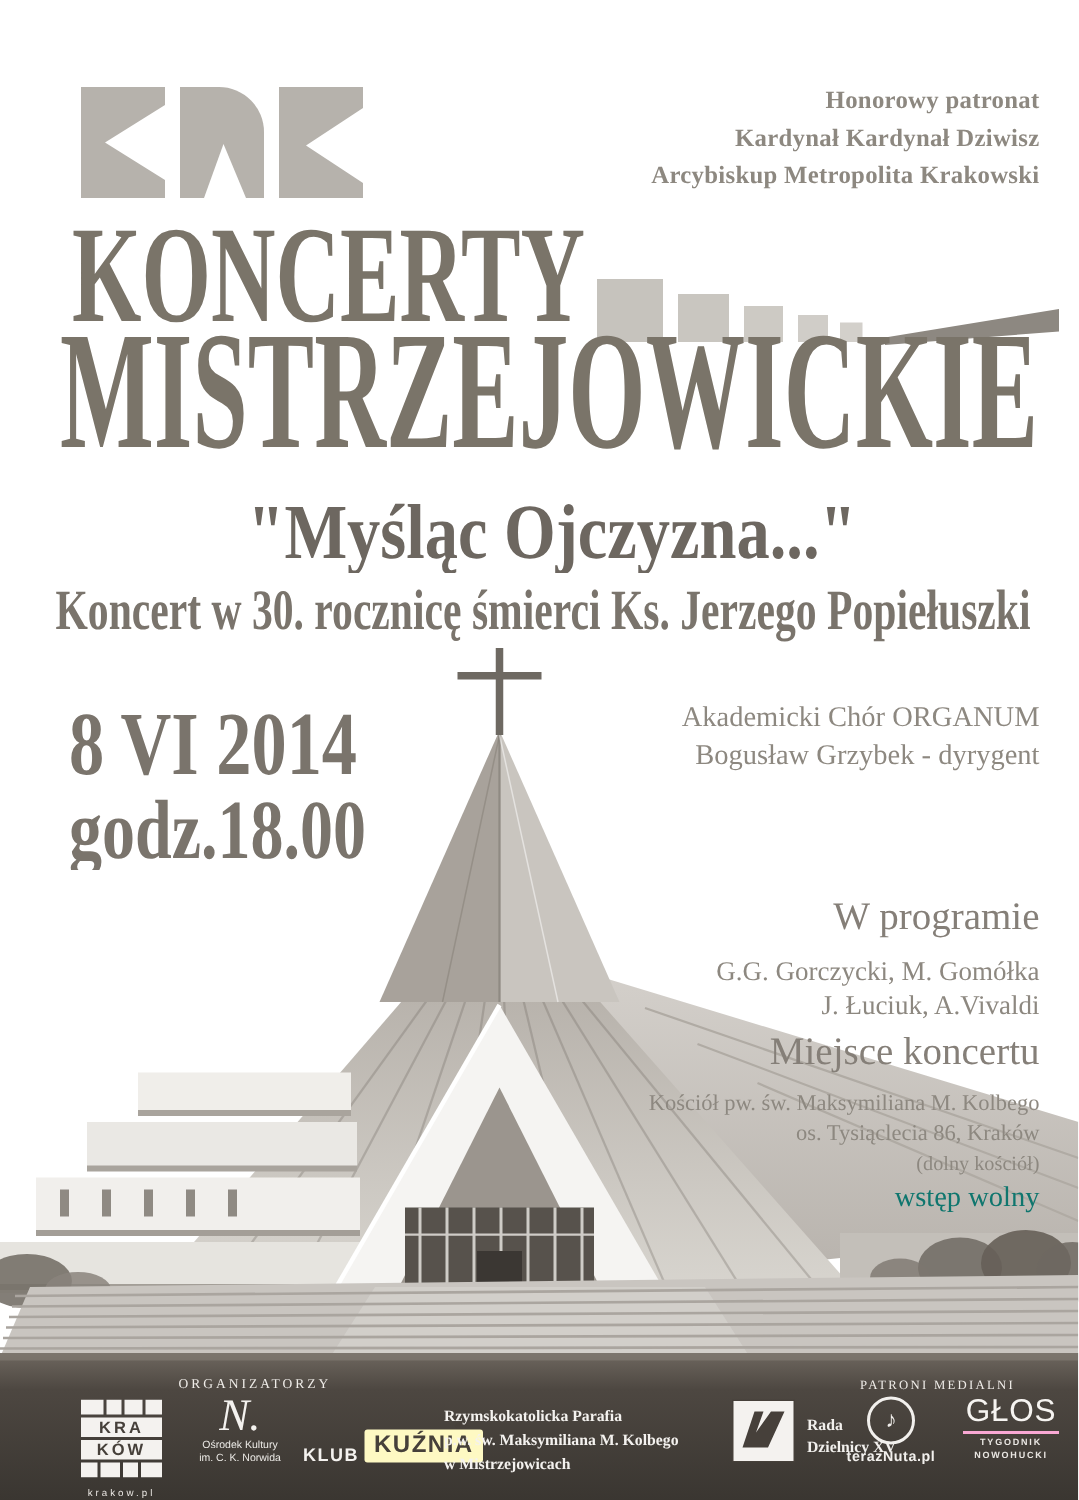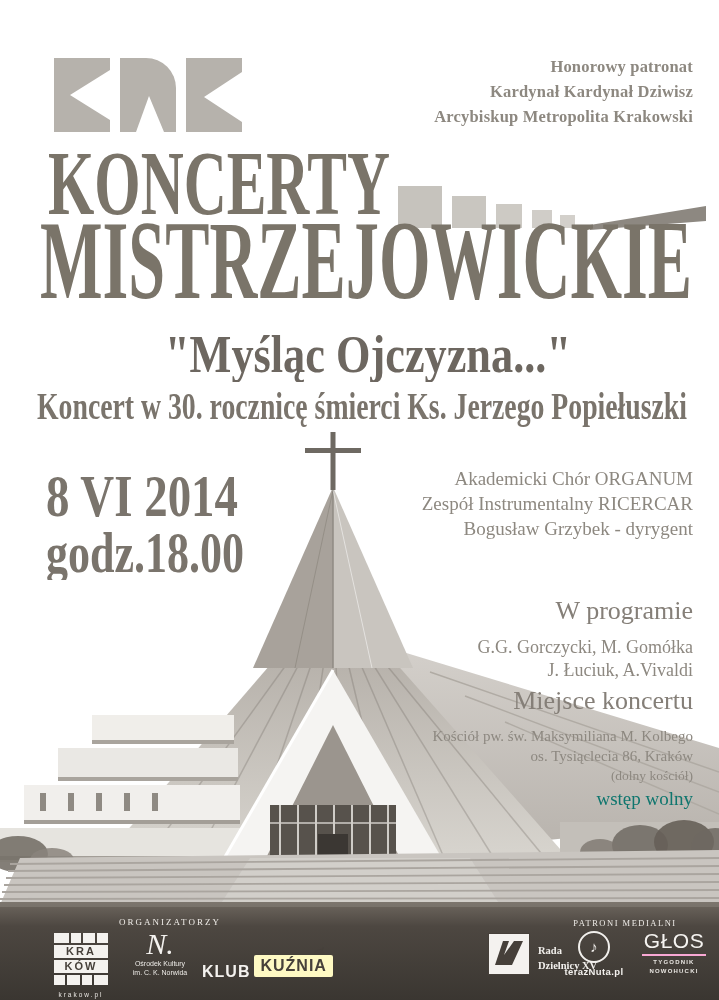--- a/index.html
+++ b/index.html
@@ -39,21 +39,21 @@
     font-size:9px;letter-spacing:2px;color:#efece8;text-align:center;}
   .f-org{left:60px;top:14px;width:220px;}
   .f-pat{left:545px;top:15px;width:160px;letter-spacing:1.5px;font-size:8.5px;}
   .krakow{position:absolute;left:54px;top:30px;width:54px;text-align:center;}
   .krakow .cap{font-size:6.5px;letter-spacing:2px;color:#e8e5e1;margin-top:2px;}
   .norwid{position:absolute;left:120px;top:26px;width:80px;text-align:center;}
   .norwid .mono{font-family:"Liberation Serif",serif;font-style:italic;
     font-size:30px;line-height:30px;color:#f4f2ef;}
   .norwid .nline{font-size:7px;line-height:9px;color:#eceae6;}
   .kuznia{position:absolute;left:202px;top:48px;display:flex;align-items:center;gap:4px;}
-  .kuznia .prefix{font-weight:bold;font-size:16px;letter-spacing:1px;color:#f4f2ef;margin-top:12px;}
+  .kuznia .prefix{font-weight:bold;font-size:12px;letter-spacing:1px;color:#f4f2ef;margin-top:12px;}
   .kuznia .box{position:relative;background:#fef9c3;border-radius:2px;
     padding:2px 6px;font-weight:bold;font-size:16px;letter-spacing:1px;color:#46403a;text-align:right;}
   .kuznia .bird{position:absolute;top:-9px;right:4px;}
   .parafia{position:absolute;left:296px;top:34px;
     font-family:"Liberation Serif",serif;font-weight:bold;
     font-size:10.5px;line-height:16px;color:#f4f2ef;}
   .rada-logo{position:absolute;left:488px;top:30px;}
   .rada-text{position:absolute;left:538px;top:40px;
     font-family:"Liberation Serif",serif;font-weight:bold;
     font-size:10.5px;line-height:15px;color:#f2f0ed;}
@@ -209,21 +209,20 @@
     <text x="362" y="35" text-anchor="middle" font-family="Liberation Serif, serif" font-weight="bold" font-size="38" fill="#7a746c" textLength="650" lengthAdjust="spacingAndGlyphs">Koncert w 30. rocznicę śmierci Ks. Jerzego Popiełuszki</text>
   </svg>
 
   <svg class="date-svg" width="240" height="124" viewBox="0 0 240 124">
     <text x="6" y="60" font-family="Liberation Serif, serif" font-weight="bold" font-size="60" fill="#7a746c" textLength="192" lengthAdjust="spacingAndGlyphs">8 VI 2014</text>
     <text x="6" y="116" font-family="Liberation Serif, serif" font-weight="bold" font-size="56" fill="#7a746c" textLength="198" lengthAdjust="spacingAndGlyphs">godz.18.00</text>
   </svg>
 
   <div class="rcol" style="top:466px">
     <div class="rline">Akademicki Chór ORGANUM</div>
-    <div class="rline">Zespół Instrumentalny RICERCAR</div>
     <div class="rline">Bogusław Grzybek - dyrygent</div>
   </div>
 
   <div class="rcol prog" style="top:596px">
     <div class="rhead">W programie</div>
     <div class="rline">G.G. Gorczycki, M. Gomółka</div>
     <div class="rline">J. Łuciuk, A.Vivaldi</div>
   </div>
 
   <div class="rcol venue" style="top:686px">
@@ -269,20 +268,25 @@
     <div class="kuznia">
       <span class="prefix">KLUB</span>
       <span class="box">
         <svg class="bird" width="16" height="10" viewBox="0 0 16 10">
           <path d="M1,7 C4,2 7,5 11,1 L9,6 C13,6 11,9 7,8 C4,9 2,8 1,7 Z" fill="#46403a"></path>
         </svg>
         <span>KUŹNIA</span>
       </span>
     </div>
 
+    <div class="parafia">
+      <div>Rzymskokatolicka Parafia</div>
+      <div>p.w. św. Maksymiliana M. Kolbego</div>
+      <div>w Mistrzejowicach</div>
+    </div>
 
     <svg class="rada-logo" width="42" height="42" viewBox="0 0 42 42">
       <rect x="0.5" y="0.5" width="41" height="41" fill="#f4f2ef" stroke="#46403a"></rect>
       <path d="M7,32 L15,8 L21,8 L16,22 L26,8 L35,8 L24,32 Z" fill="#46403a"></path>
     </svg>
     <div class="rada-text">
       <div>Rada</div>
       <div>Dzielnicy XV</div>
     </div>
 

